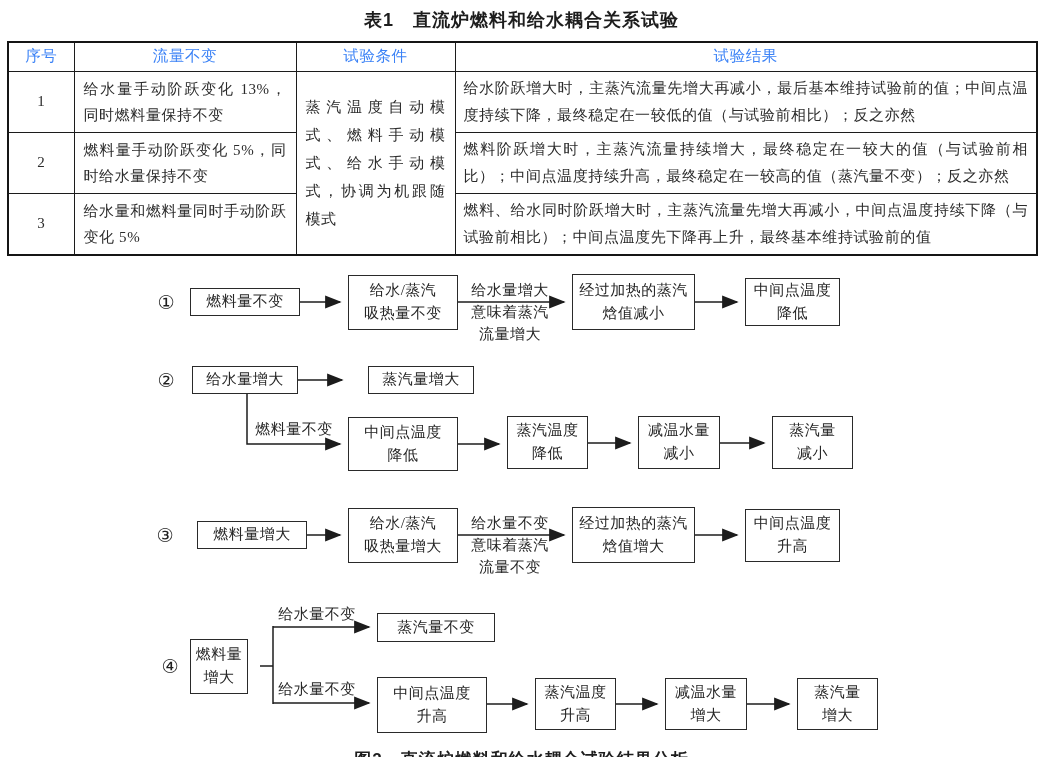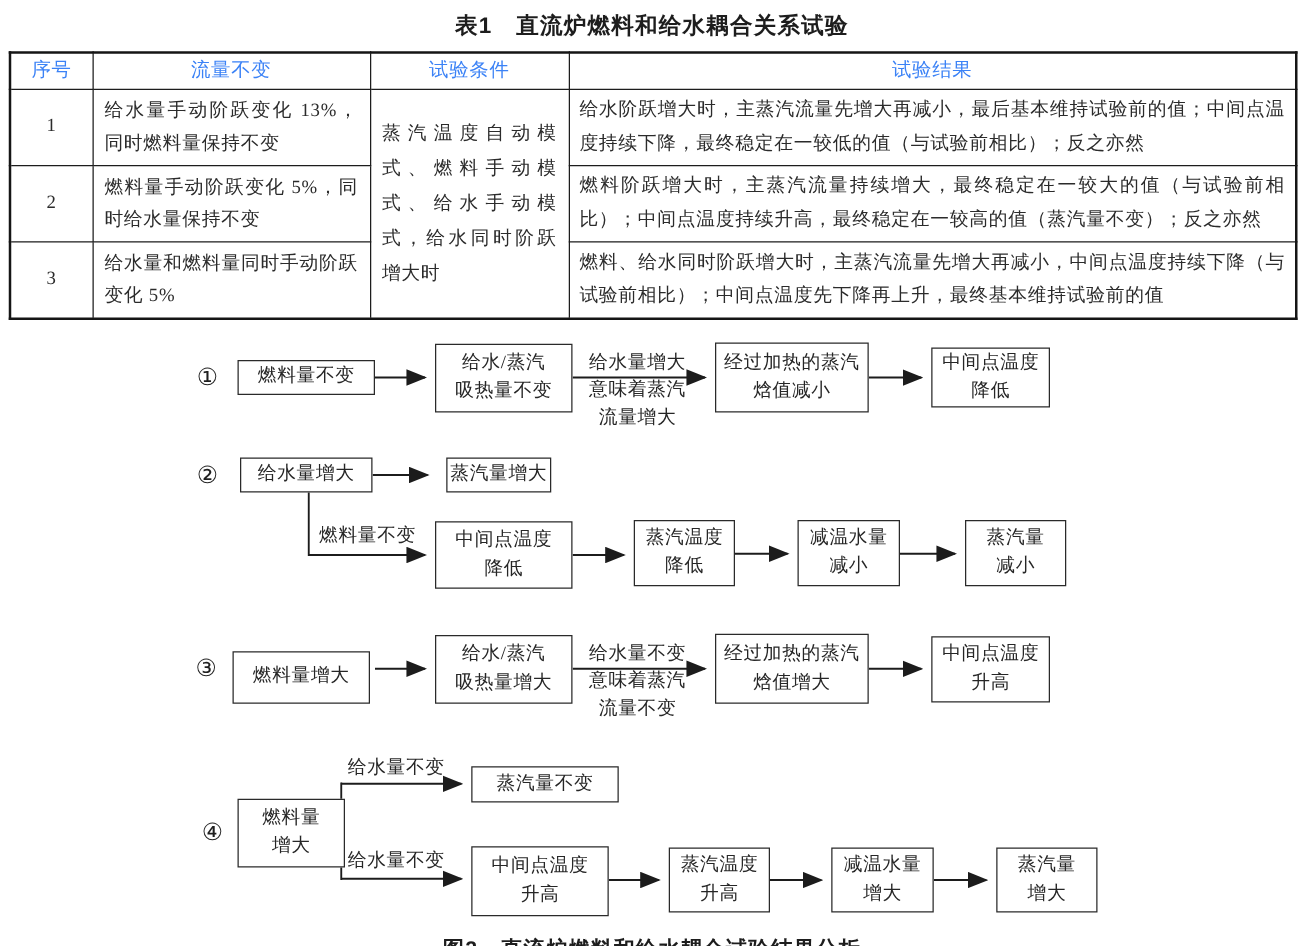--- a/index.html
+++ b/index.html
@@ -80,21 +80,21 @@
         <th>序号</th>
         <th>流量不变</th>
         <th>试验条件</th>
         <th>试验结果</th>
       </tr>
     </thead>
     <tbody>
       <tr>
         <td class="c-no">1</td>
         <td class="c-content">给水量手动阶跃变化 13%，同时燃料量保持不变</td>
-        <td class="c-cond" rowspan="3">蒸汽温度自动模式、燃料手动模式、给水手动模式，给水同时阶跃增大时</td>
+        <td class="c-cond" rowspan="3">蒸汽温度自动模式、燃料手动模式、给水手动模式，协调为机跟随模式</td>
         <td class="c-result">给水阶跃增大时，主蒸汽流量先增大再减小，最后基本维持试验前的值；中间点温度持续下降，最终稳定在一较低的值（与试验前相比）；反之亦然</td>
       </tr>
       <tr>
         <td class="c-no">2</td>
         <td class="c-content">燃料量手动阶跃变化 5%，同时给水量保持不变</td>
         <td class="c-result">燃料阶跃增大时，主蒸汽流量持续增大，最终稳定在一较大的值（与试验前相比）；中间点温度持续升高，最终稳定在一较高的值（蒸汽量不变）；反之亦然</td>
       </tr>
       <tr>
         <td class="c-no">3</td>
         <td class="c-content">给水量和燃料量同时手动阶跃变化 5%</td>
@@ -144,45 +144,45 @@
     <div class="flabel" style="left:460px;top:13px;width:100px">给水量增大
 意味着蒸汽
 流量增大</div>
     <div class="fbox" style="left:572px;top:8px;width:123px;height:56px">经过加热的蒸汽
 焓值减小</div>
     <div class="fbox" style="left:745px;top:12px;width:95px;height:48px">中间点温度
 降低</div>
 
     <span class="fnum" style="left:166px;top:114px">②</span>
     <div class="fbox" style="left:192px;top:100px;width:106px;height:28px">给水量增大</div>
-    <div class="fbox" style="left:357px;top:100px;width:84px;height:28px">蒸汽量增大</div>
+    <div class="fbox" style="left:368px;top:100px;width:106px;height:28px">蒸汽量增大</div>
     <div class="flabel" style="left:246px;top:152px;width:96px">燃料量不变</div>
     <div class="fbox" style="left:348px;top:151px;width:110px;height:54px">中间点温度
 降低</div>
     <div class="fbox" style="left:507px;top:150px;width:81px;height:53px">蒸汽温度
 降低</div>
     <div class="fbox" style="left:638px;top:150px;width:82px;height:53px">减温水量
 减小</div>
     <div class="fbox" style="left:772px;top:150px;width:81px;height:53px">蒸汽量
 减小</div>
 
     <span class="fnum" style="left:165px;top:269px">③</span>
-    <div class="fbox" style="left:186px;top:255px;width:110px;height:42px">燃料量增大</div>
+    <div class="fbox" style="left:197px;top:255px;width:110px;height:28px">燃料量增大</div>
     <div class="fbox" style="left:348px;top:242px;width:110px;height:55px">给水/蒸汽
 吸热量增大</div>
     <div class="flabel" style="left:460px;top:246px;width:100px">给水量不变
 意味着蒸汽
 流量不变</div>
     <div class="fbox" style="left:572px;top:241px;width:123px;height:56px">经过加热的蒸汽
 焓值增大</div>
     <div class="fbox" style="left:745px;top:243px;width:95px;height:53px">中间点温度
 升高</div>
 
     <span class="fnum" style="left:170px;top:400px">④</span>
-    <div class="fbox" style="left:190px;top:373px;width:86px;height:55px">燃料量
+    <div class="fbox" style="left:190px;top:373px;width:58px;height:55px">燃料量
 增大</div>
     <div class="flabel" style="left:270px;top:337px;width:94px">给水量不变</div>
     <div class="fbox" style="left:377px;top:347px;width:118px;height:29px">蒸汽量不变</div>
     <div class="flabel" style="left:270px;top:412px;width:94px">给水量不变</div>
     <div class="fbox" style="left:377px;top:411px;width:110px;height:56px">中间点温度
 升高</div>
     <div class="fbox" style="left:535px;top:412px;width:81px;height:52px">蒸汽温度
 升高</div>
     <div class="fbox" style="left:665px;top:412px;width:82px;height:52px">减温水量
 增大</div>

